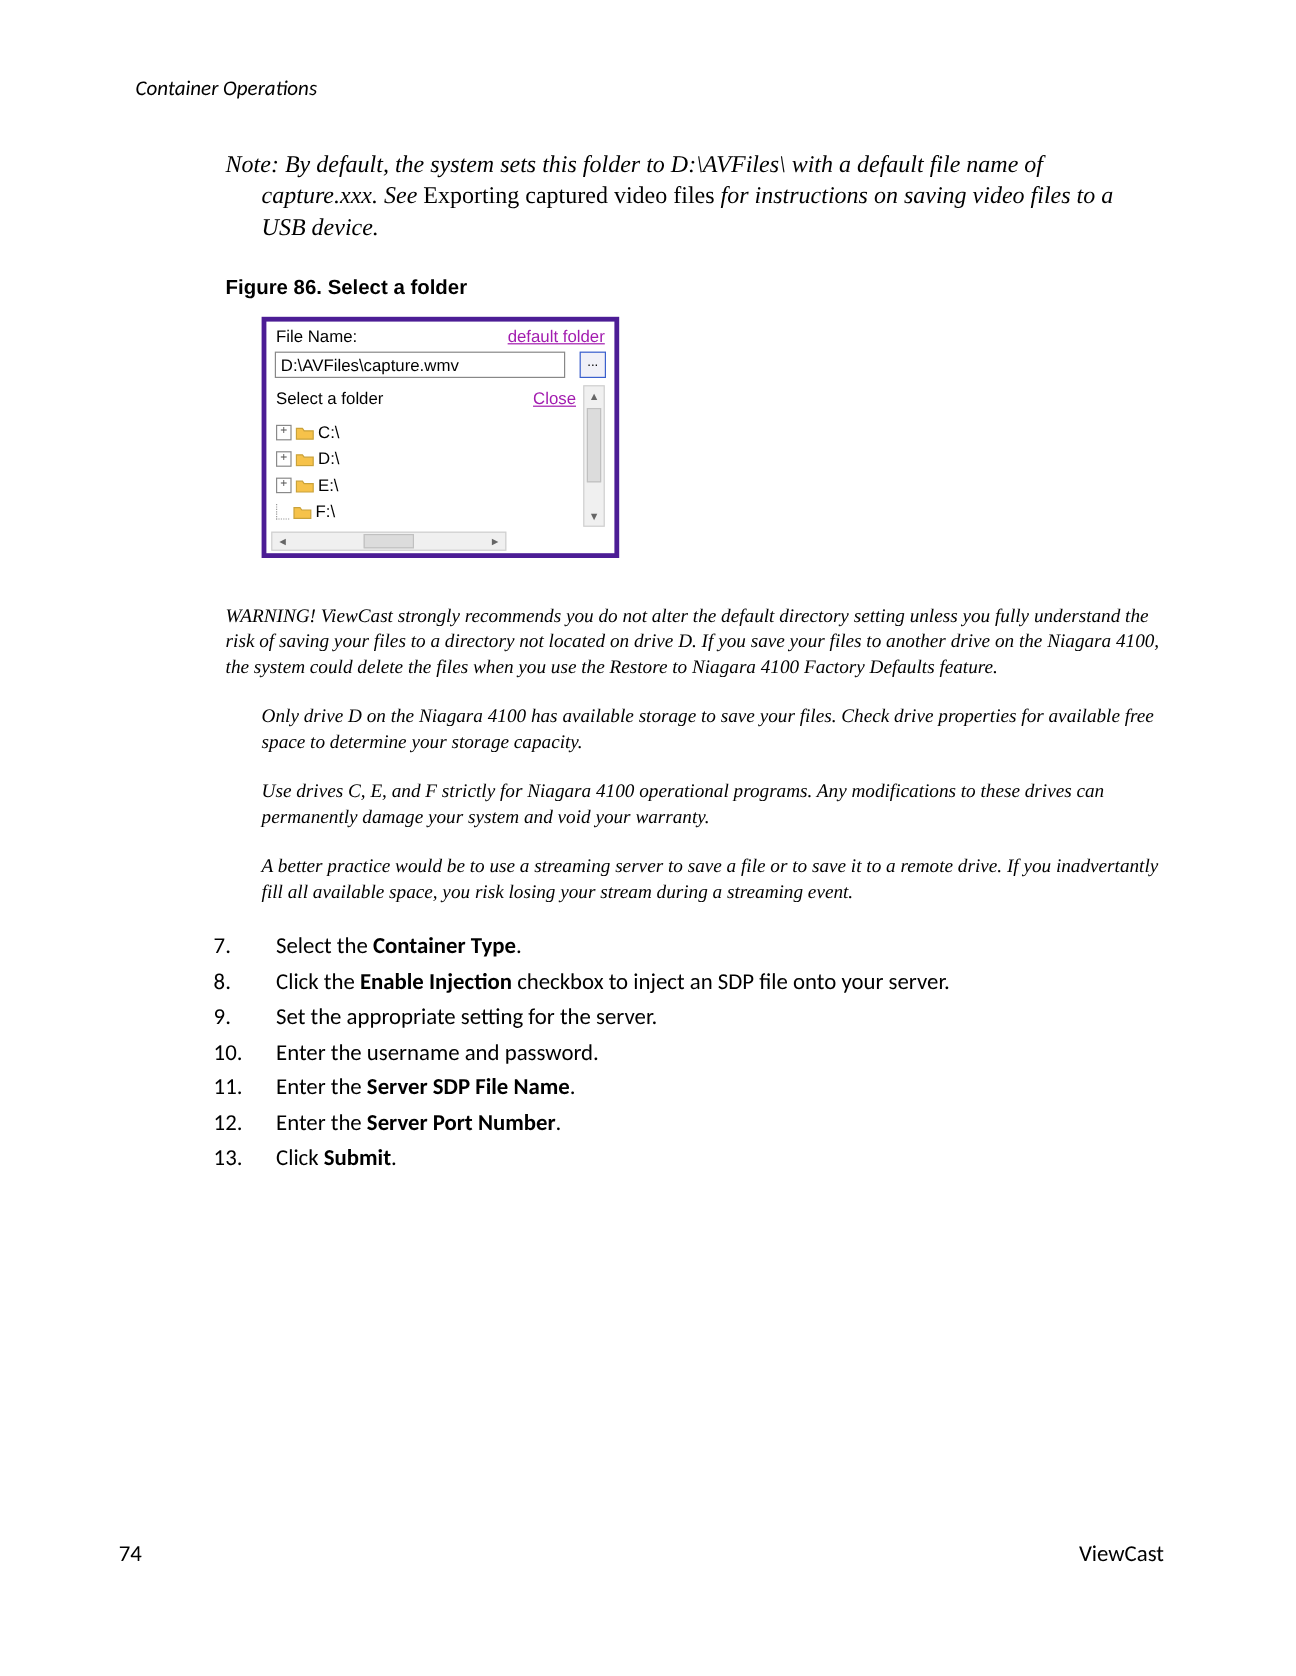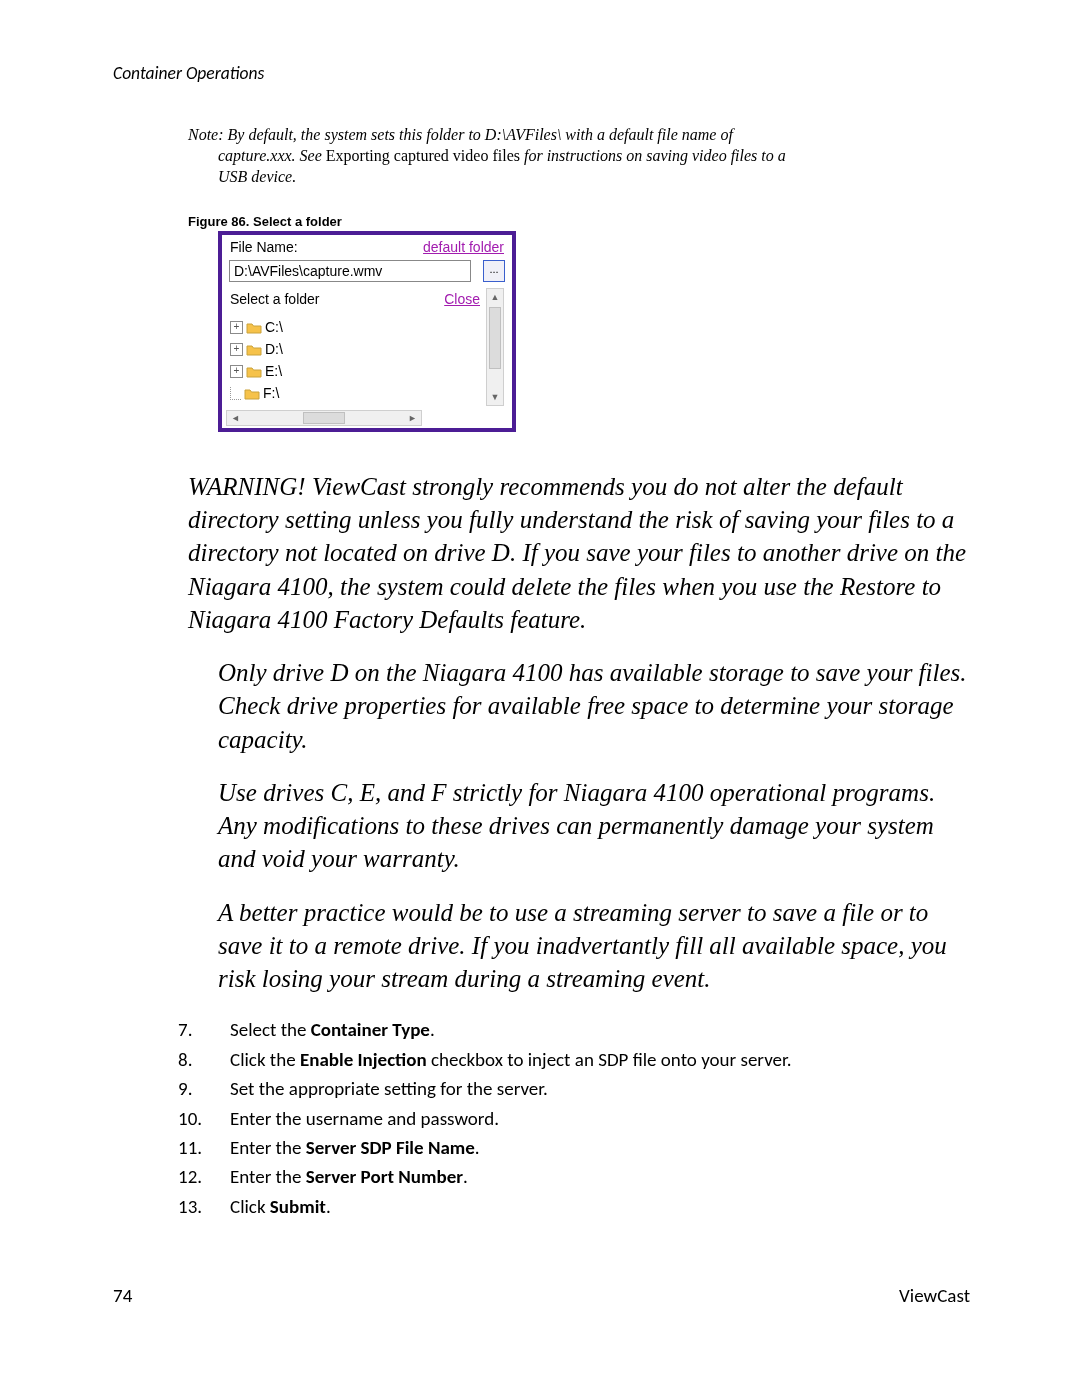--- a/index.html
+++ b/index.html
@@ -23,34 +23,34 @@
   }
   .content {
     margin-left: 75px;   
     margin-right: 0;
     font-size: 19px;
     line-height: 1.35;
   }
   .note-block {
     font-family: "Times New Roman", Times, serif;
     font-style: italic;
-    font-size: 16px;
+    font-size: 20px;
     line-height: 1.32;
   }
   .note-block .plain { font-style: normal; }
   .note-indent { padding-left: 30px; }
   .hanging {
     padding-left: 44px;
     text-indent: -44px;
   }
   .figcap {
     font-family: Arial, Helvetica, sans-serif;
     font-weight: bold;
-    font-size: 13px;
-    margin: 26px 0 0 0;
+    font-size: 17px;
+    margin: 26px 0 12px 0;
   }
 
   
   .figure-frame {
     width: 290px;
     border: 4px solid #4c1d95;
     background: #fff;
     margin-left: 30px;
     font-family: "Segoe UI", Tahoma, sans-serif;
     font-size: 14px;
@@ -165,21 +165,21 @@
     padding: 0 4px;
   }
   .ff-hscroll .hthumb {
     width: 40px; height: 10px;
     background:#dcdcdc; border:1px solid #c0c0c0;
   }
 
   .warn-block {
     font-family: "Times New Roman", Times, serif;
     font-style: italic;
-    font-size: 25px;
+    font-size: 16px;
     line-height: 1.33;
     margin-top: 38px;
   }
   .warn-block p { margin: 0 0 20px 0; }
   .warn-indent { padding-left: 30px; }
 
   ol.steps {
     list-style: none;
     padding: 0;
     margin: 4px 0 0 -10px;
@@ -191,21 +191,21 @@
     gap: 18px;
   }
   ol.steps li .num {
     width: 34px;
     text-align: left;
   }
   .b { font-weight: bold; }
 
   .footer {
     position: absolute;
-    left: 113px; right: 110px;
+    left: 99px; right: 110px;
     bottom: 90px;
     display: flex;
     justify-content: space-between;
     font-size: 19px;
   }
 </style>
 </head>
 <body>
 
 <div class="page">

